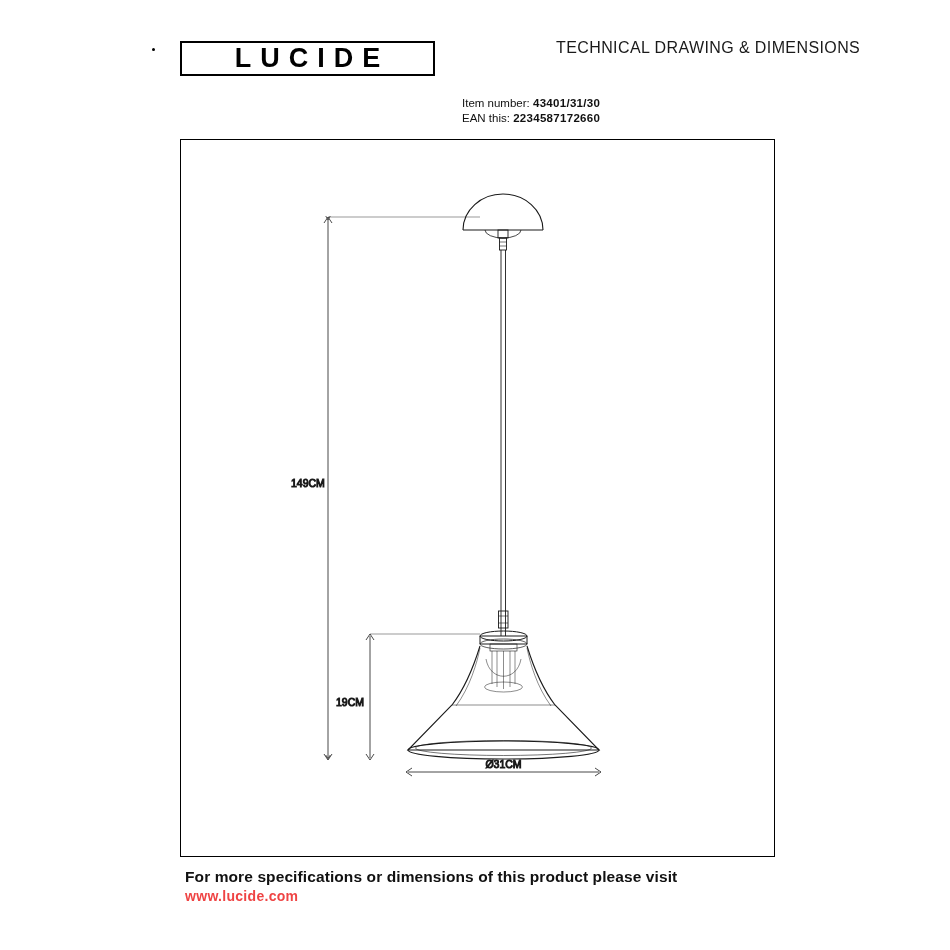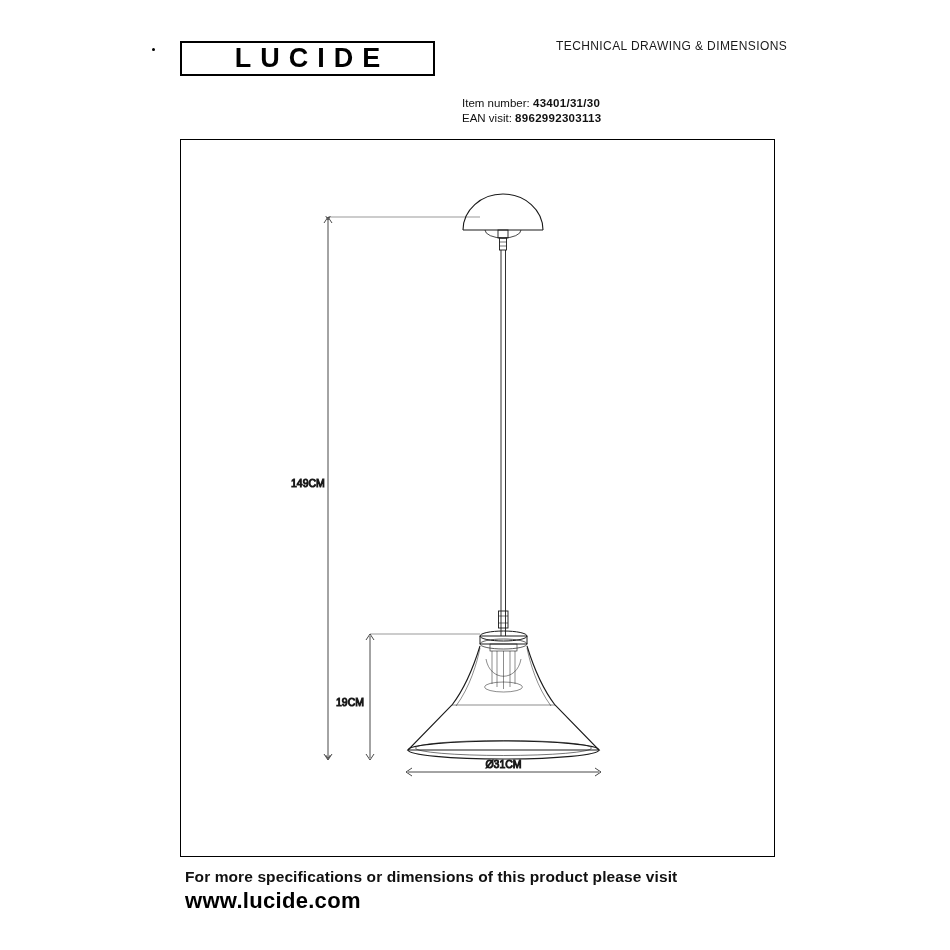--- a/index.html
+++ b/index.html
@@ -56,21 +56,21 @@
     width: 3px;
     height: 3px;
     background: #000;
     border-radius: 50%;
   }
 
   .tech-drawing-label {
     position: absolute;
     left: 556px;
     top: 39px;
-    font-size: 12px;
+    font-size: 16px;
     letter-spacing: 0.4px;
     color: #1a1a1a;
     font-weight: 400;
   }
 
   .product-title {
     position: absolute;
     left: 186px;
     top: 98px;
     font-size: 23px;
@@ -123,23 +123,23 @@
     font-size: 15.5px;
     font-weight: 700;
     color: #111;
     letter-spacing: 0.1px;
     text-align: right;
   }
   .footer-line2 {
     position: absolute;
     left: 185px;
     top: 888px;
-    font-size: 22px;
-    font-weight: 700;
-    color: #000000;
+    font-size: 14px;
+    font-weight: 700;
+    color: #ef4444;
     letter-spacing: 0.3px;
   }
 
   .dim-label {
     font-family: "Liberation Sans", sans-serif;
     font-size: 10.5px;
     fill: #1a1a1a;
   }
 </style>
 </head>
@@ -153,22 +153,22 @@
   <div class="logo-dot"></div>
 
   <div class="tech-drawing-label">TECHNICAL DRAWING &amp; DIMENSIONS</div>
 
 
   <div class="item-number">
     <span class="meta-key">Item number:</span>
     <span class="meta-val">43401/31/30</span>
   </div>
   <div class="ean-code">
-    <span class="meta-key">EAN visit:</span>
-    <span class="meta-val">8962992303113</span>
+    <span class="meta-key">EAN this:</span>
+    <span class="meta-val">2234587172660</span>
   </div>
 
   <div class="frame"></div>
 
   <div class="svg-wrap">
     <svg width="595" height="718" viewBox="0 0 595 718" xmlns="http://www.w3.org/2000/svg">
       <defs>
         <marker id="arrHead" markerWidth="8" markerHeight="8" refX="4" refY="4" orient="auto">
           <path d="M0,1 L5,4 L0,7" fill="none" stroke="#1a1a1a" stroke-width="0.9"></path>
         </marker>

